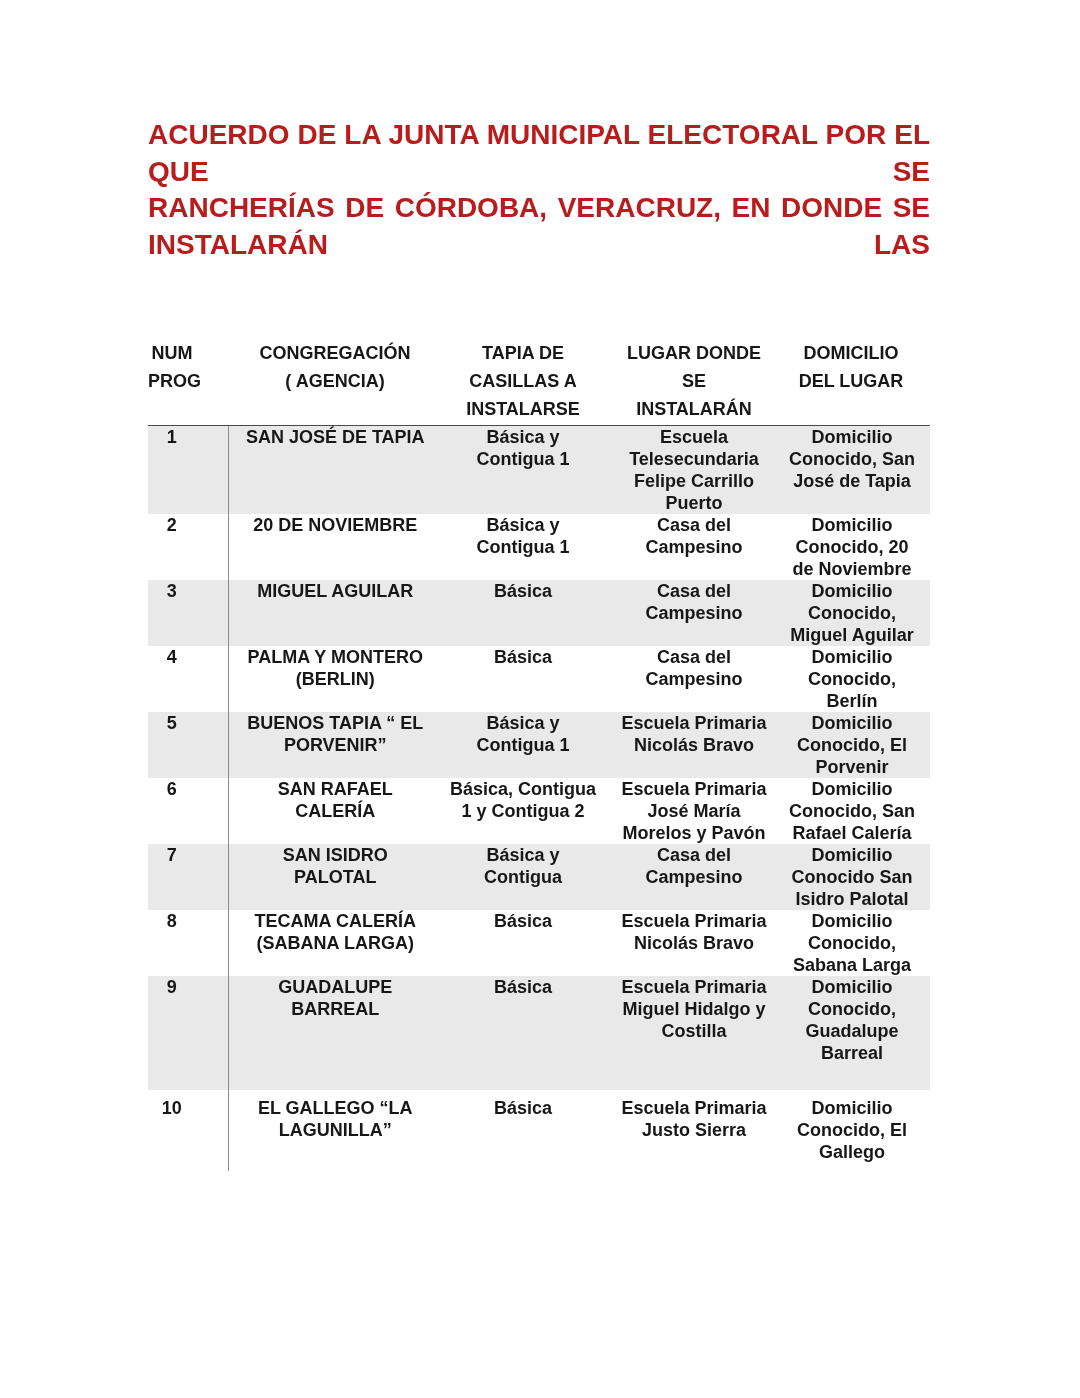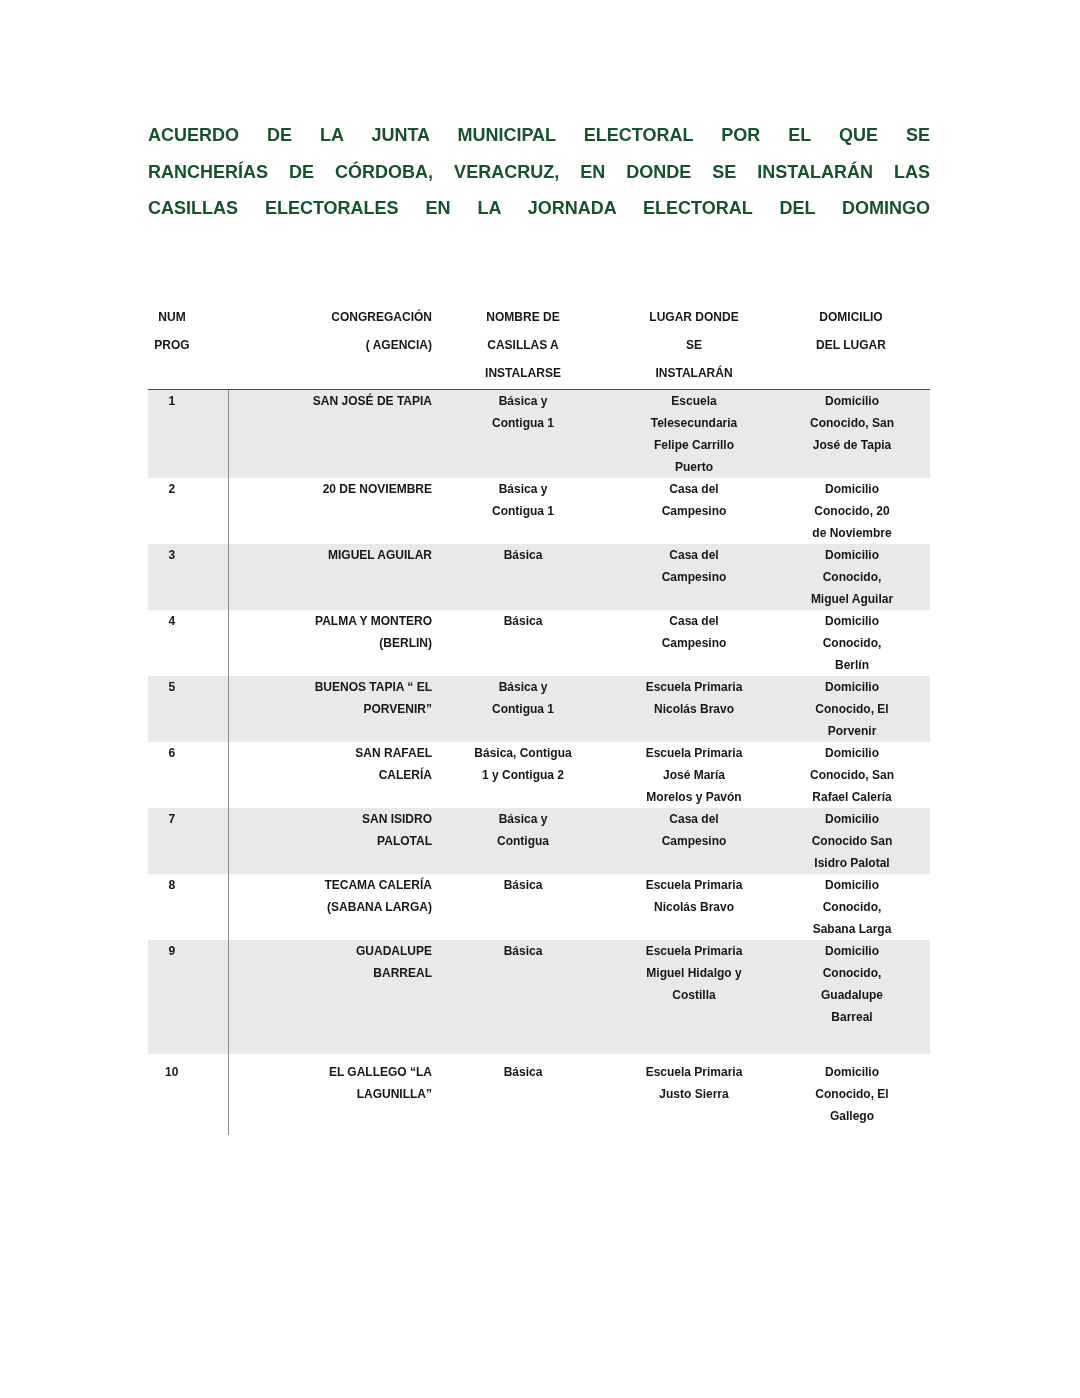--- a/index.html
+++ b/index.html
@@ -17,24 +17,24 @@
   .page {
     box-sizing: border-box;
     width: 1080px;
     height: 1398px;
     padding: 117px 150px 0 148px;
     background: #ffffff;
   }
   
   .doc-title {
     width: 782px;
-    font-size: 18px;
+    font-size: 28px;
     font-weight: bold;
     line-height: 36.5px;
-    color: #14532d;
+    color: #b91c1c;
   }
   .title-line {
     text-align: justify;
     text-align-last: justify;
     white-space: normal;
   }
   .title-line.last {
     text-align-last: left;
   }
   
@@ -46,21 +46,21 @@
   }
   col.c-num { width: 80px; }
   col.c-cong { width: 210px; }
   col.c-cas { width: 170px; }
   col.c-lug { width: 172px; }
   col.c-dom { width: 150px; }
 
   th, td {
     white-space: pre-line;
     vertical-align: top;
-    font-size: 12px;
+    font-size: 18px;
     padding: 0 6px;
   }
   th {
     font-weight: bold;
     line-height: 28px;
     padding-bottom: 2px;
     border-bottom: 1.5px solid var(--header-underline, #4a4a4a);
   }
   td {
     line-height: 22px;
@@ -70,21 +70,21 @@
   th.num, td.num {
     text-align: center;
     padding-left: 0;
     padding-right: 32px;
   }
   td.num {
     font-weight: bold;
     border-right: 1.5px solid var(--divider, #8c8c8c);
   }
   th.cong, td.cong {
-    text-align: right;
+    text-align: center;
     padding-left: 10px;
   }
   th.cas, td.cas, th.lug, td.lug {
     text-align: center;
   }
   th.dom {
     text-align: center;
     padding-right: 14px;
   }
   td.dom {
@@ -99,38 +99,37 @@
   tr.gap-top td { padding-top: 7px; padding-bottom: 8px; }
 </style>
 </head>
 <body>
 
 <div class="page">
 
   <div class="doc-title">
     <div class="title-line">ACUERDO DE LA JUNTA MUNICIPAL ELECTORAL POR EL QUE SE</div>
     <div class="title-line">RANCHERÍAS DE CÓRDOBA, VERACRUZ, EN DONDE SE INSTALARÁN LAS</div>
-    <div class="title-line">CASILLAS ELECTORALES EN LA JORNADA ELECTORAL DEL DOMINGO</div>
   </div>
 
   <table class="casillas">
     <colgroup>
       <col class="c-num">
         <col class="c-cong">
         <col class="c-cas">
         <col class="c-lug">
         <col class="c-dom">
     </colgroup>
     <thead>
       <tr>
         <th class="num">NUM
 PROG</th>
         <th class="cong">CONGREGACIÓN
 ( AGENCIA)</th>
-        <th class="cas">NOMBRE DE
+        <th class="cas">TAPIA DE
 CASILLAS A
 INSTALARSE</th>
         <th class="lug">LUGAR DONDE
 SE
 INSTALARÁN</th>
         <th class="dom">DOMICILIO
 DEL LUGAR</th>
       </tr>
     </thead>
     <tbody>

